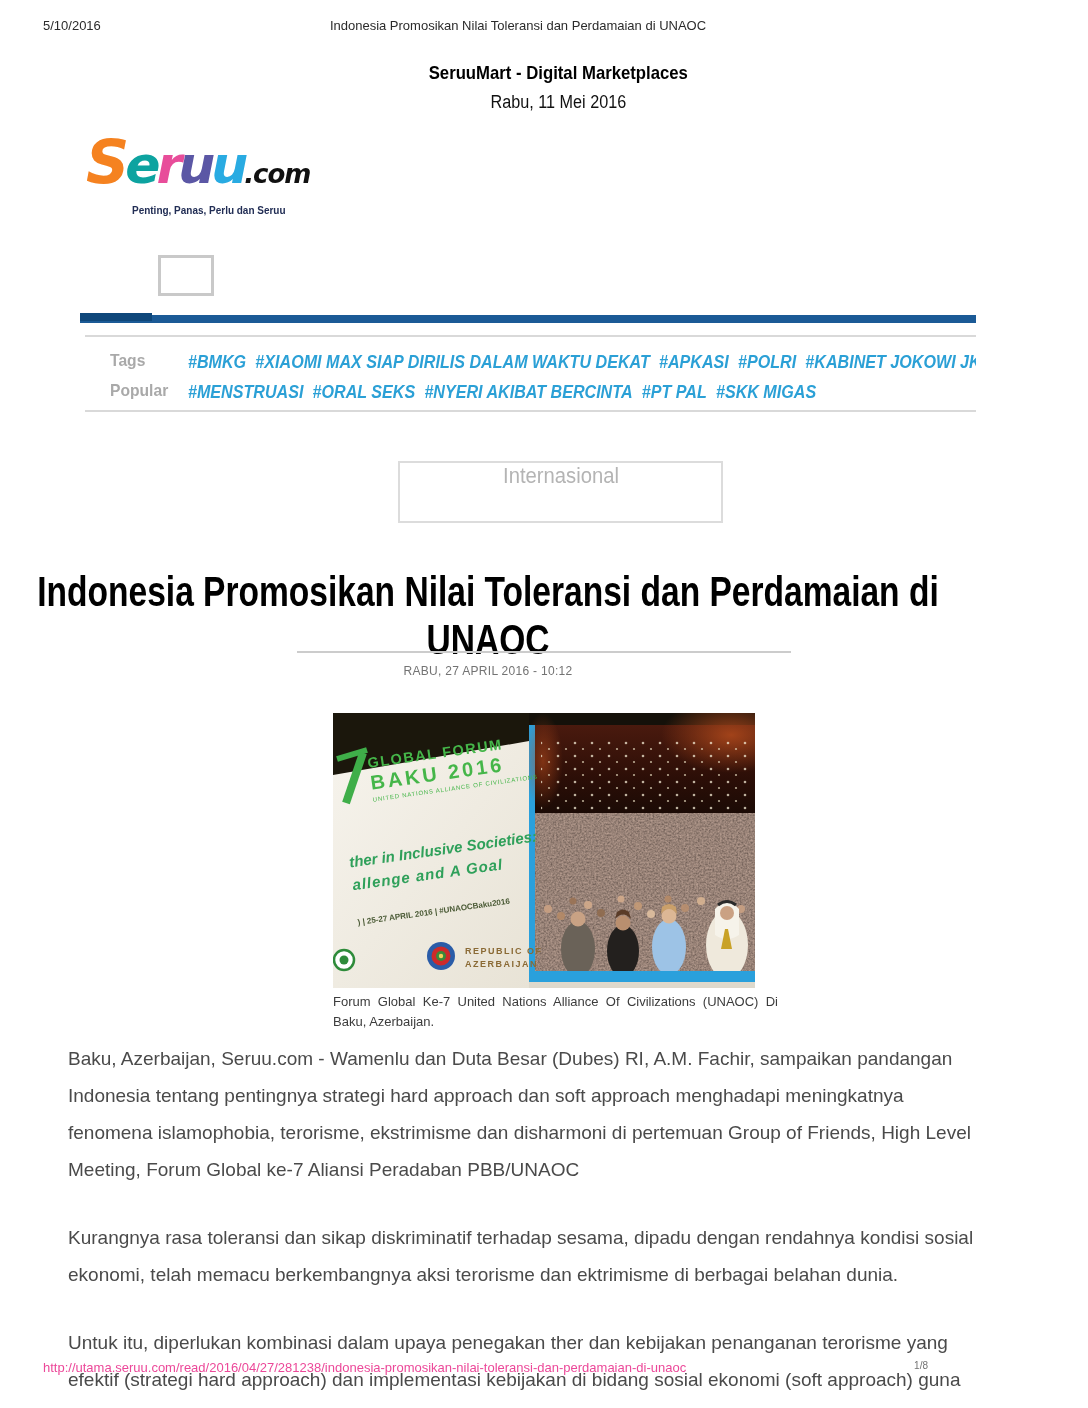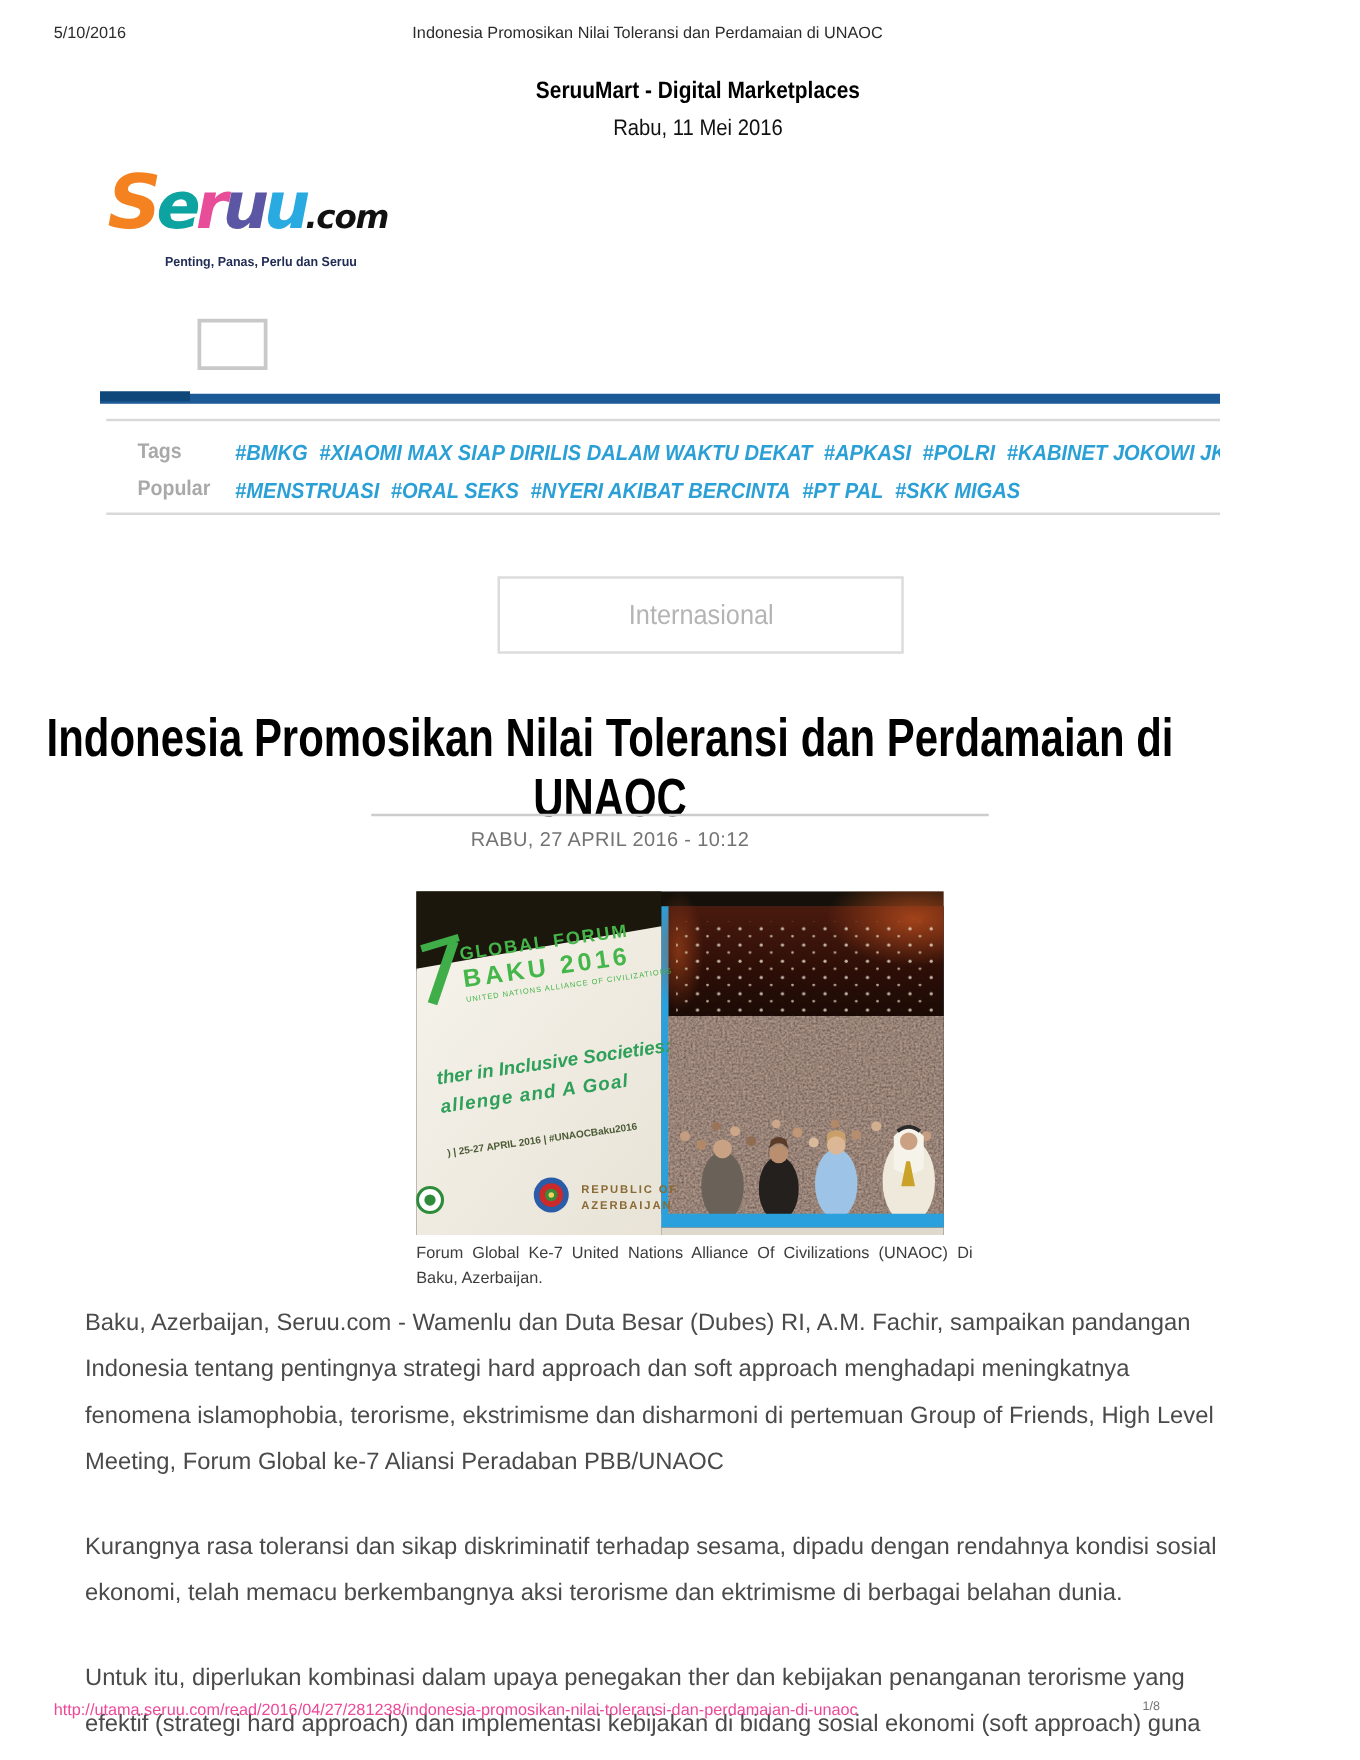--- a/index.html
+++ b/index.html
@@ -46,30 +46,30 @@
   .tags-label{position:absolute;left:110px;top:346px;width:75px;font-size:17px;font-weight:bold;
               color:#a9a9a9;line-height:30px;transform:scaleX(.92);transform-origin:left;}
   .tag-row{position:absolute;left:188px;white-space:nowrap;font-style:italic;font-weight:bold;
            font-size:17.5px;transform:scaleX(.92);transform-origin:left;}
   .tag-row-1{top:352px;}
   .tag-row-2{top:382px;}
   .tag-link{color:#2ba0d6;text-decoration:none;margin-right:10px;cursor:pointer;}
 
   
   .category-box{position:absolute;left:398px;top:461px;width:321px;height:58px;
-                border:2px solid #dcdcdc;display:flex;align-items:center;justify-content:center;cursor:pointer;}
+                border:2px solid #dcdcdc;display:flex;justify-content:center;cursor:pointer;}
   .category-label{font-size:22px;color:#b4b4b4;transform:scaleX(.92);}
 
   
   .article-title{position:absolute;top:538px;left:50%;width:1270px;margin-left:-635px;
                  text-align:center;font-size:43px;line-height:48px;font-weight:bold;color:#000;
                  transform:scaleX(.78);transform-origin:center top;}
   .title-divider{position:absolute;left:297px;top:651px;width:494px;height:2px;background:#cccccc;}
   .article-date{position:absolute;left:0;right:0;top:664px;text-align:center;
-                font-size:16px;color:#737373;letter-spacing:.3px;}
+                font-size:12px;color:#737373;letter-spacing:.3px;}
 
   
   .photo-figure{position:absolute;left:333px;top:713px;width:422px;margin:0;}
   .photo-frame{width:422px;height:275px;display:block;cursor:pointer;}
   svg text{font-family:"Liberation Sans",sans-serif;}
   .photo-caption{margin-top:4px;width:445px;font-size:13px;line-height:20px;color:#3c3c3c;
                  text-align:justify;}
 
   
   .article-body{position:absolute;left:52px;top:1040px;width:930px;font-size:19px;

